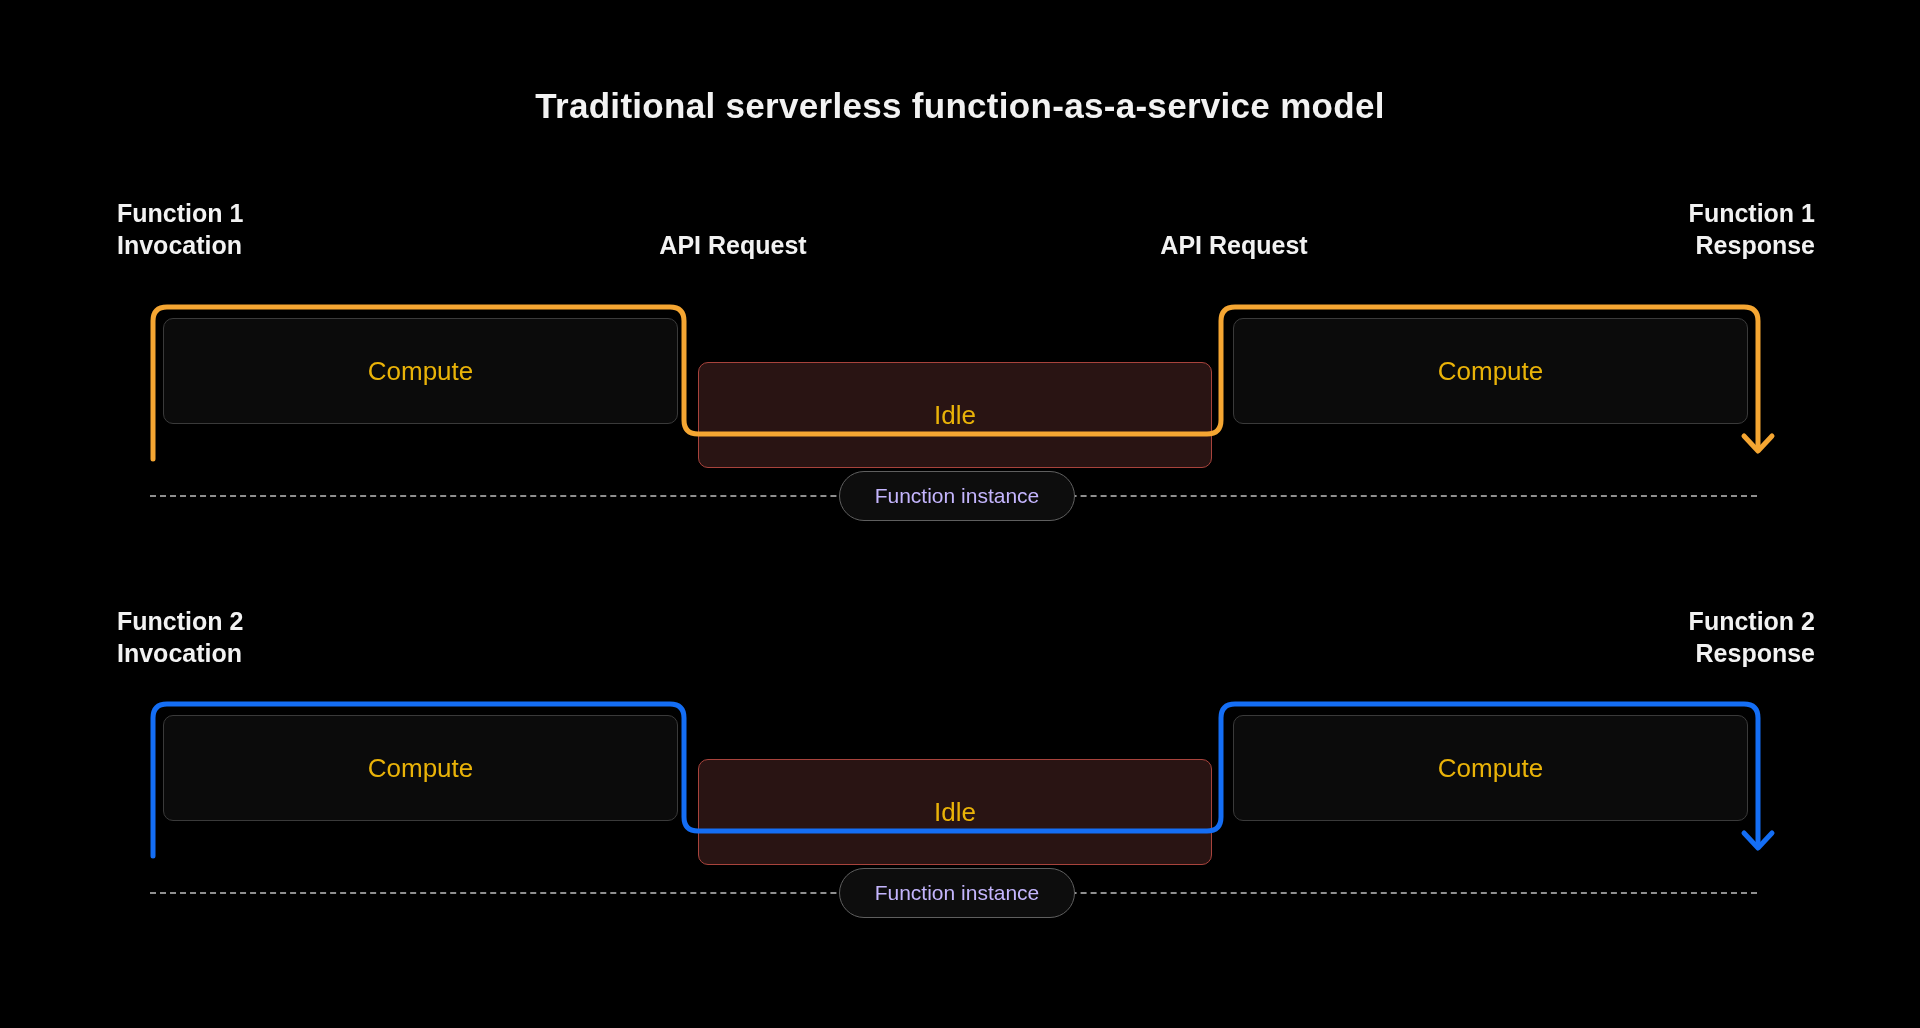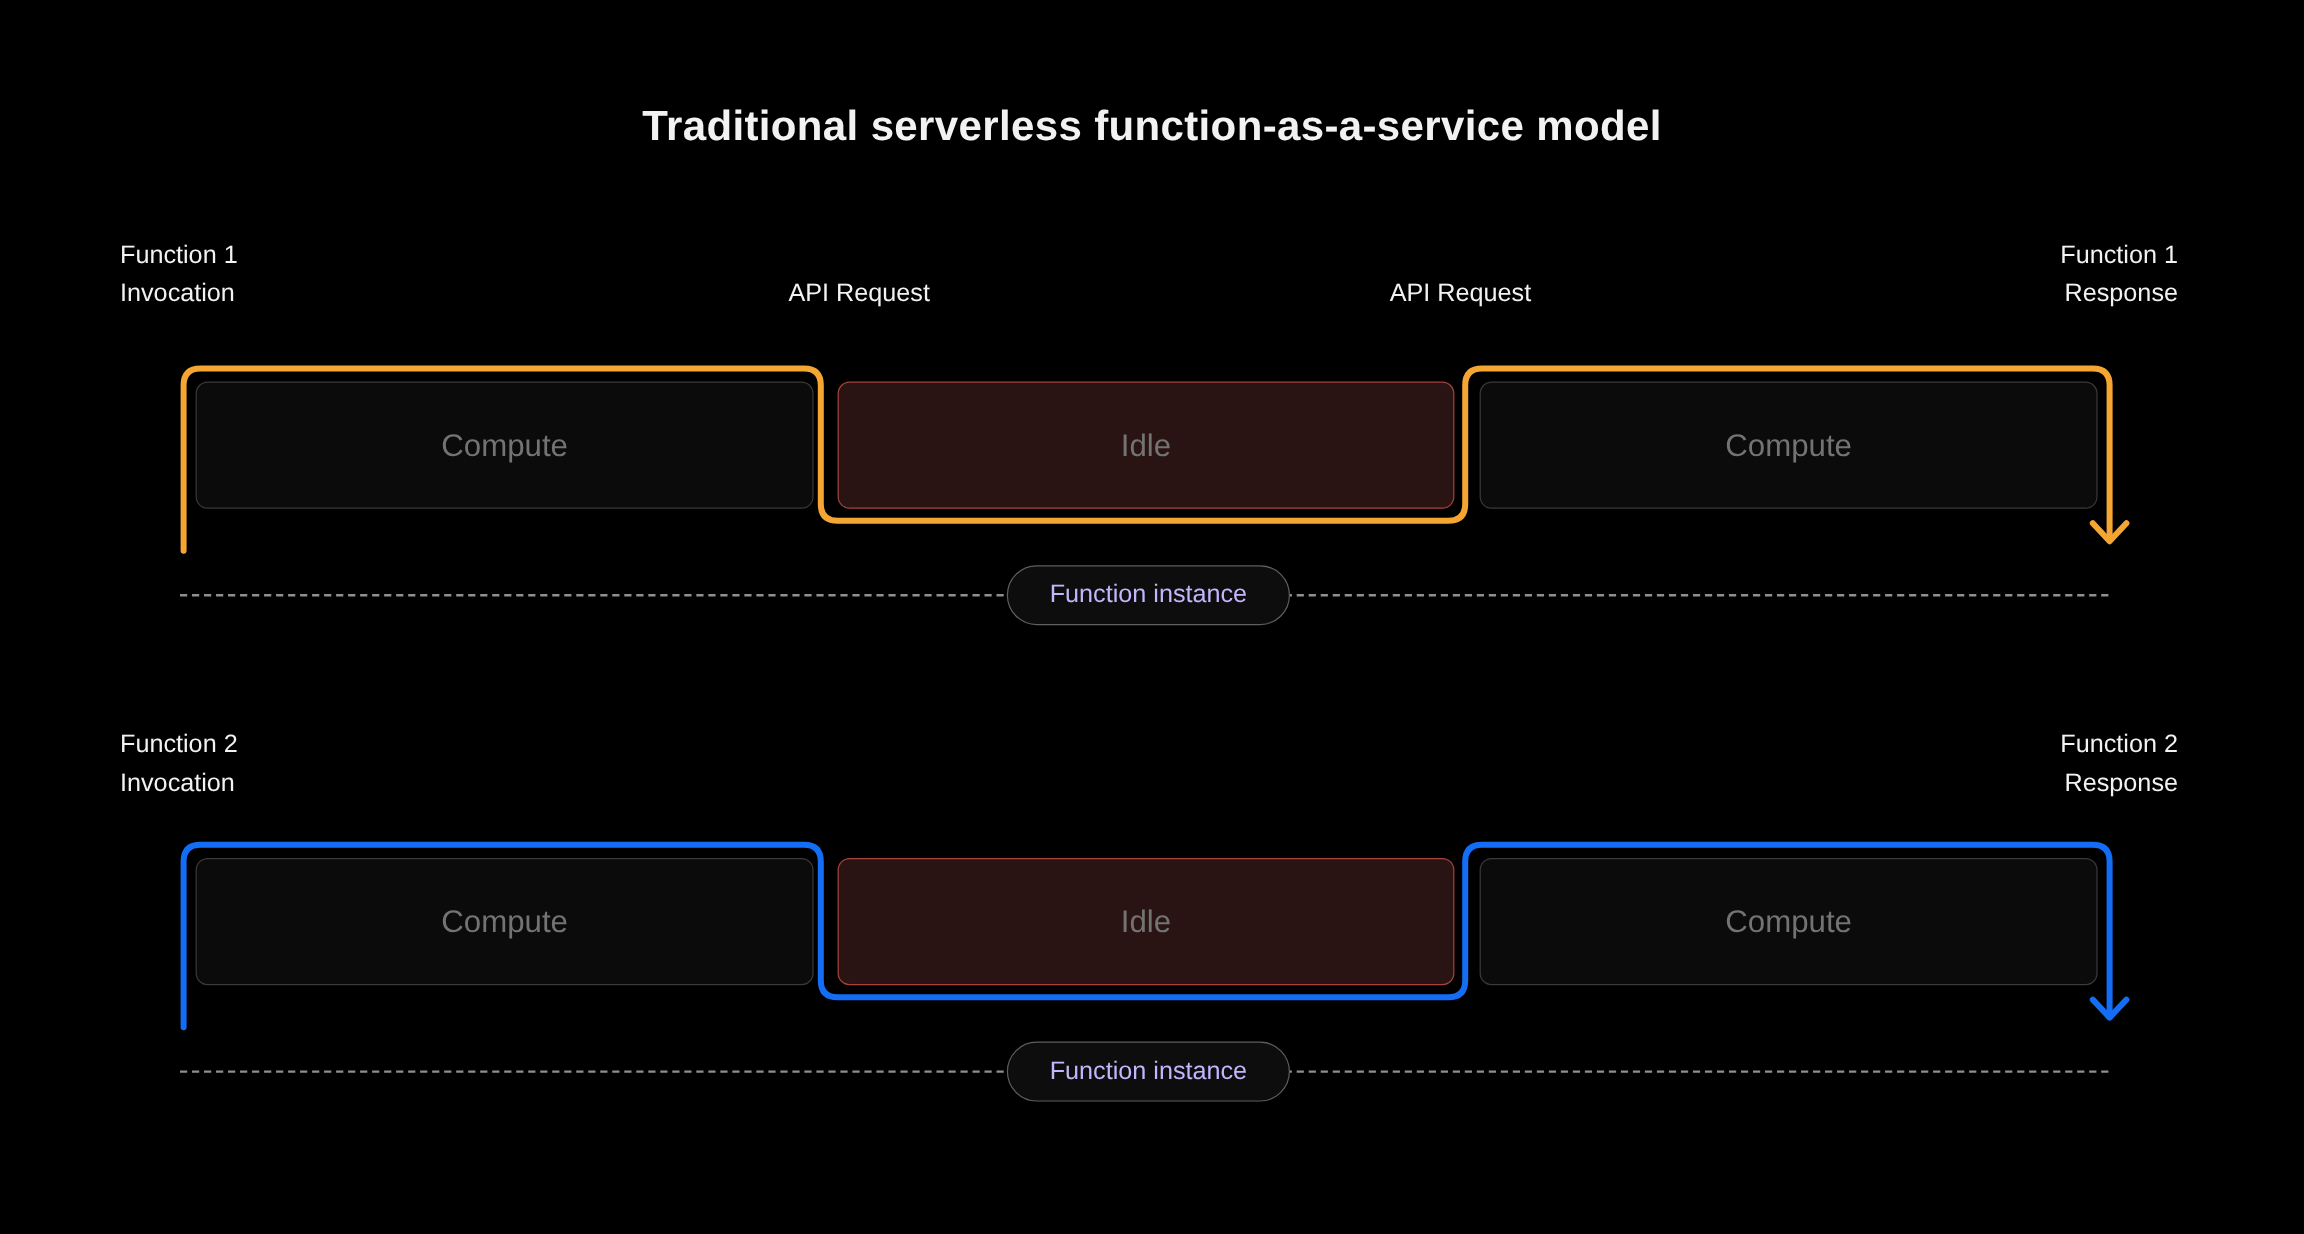--- a/index.html
+++ b/index.html
@@ -18,46 +18,48 @@
     width: 100%;
     text-align: center;
     font-size: 35px;
     font-weight: 700;
     letter-spacing: 0.3px;
     color: var(--text, #f2f2f2);
   }
   .lbl {
     position: absolute;
     color: var(--text, #f2f2f2);
-    font-size: 21px;
-    font-weight: 400;
+    font-size: 25px;
+    font-weight: 700;
     line-height: 32px;
     white-space: nowrap;
+    margin-left: 17px;
   }
   .lbl.right { text-align: right; }
   .lbl.center { transform: translateX(-50%); }
   .box {
     position: absolute;
     height: 106px;
     border-radius: 10px;
     display: flex;
     align-items: center;
     justify-content: center;
     font-size: 26px;
     font-weight: 400;
-    color: #737373;
+    color: #eab308;
     box-sizing: border-box;
   }
   .box.compute {
     background: var(--compute-fill, #0b0b0b);
     border: 1px solid var(--compute-border, #3a3a3a);
   }
   .box.idle {
     background: var(--idle-fill, #291413);
     border: 1px solid var(--idle-border, #a8433c);
+    margin-top: 44px;
   }
   .row1 .box { top: 318px; }
   .row2 .box { top: 715px; }
   .box.b1 { left: 163px; width: 515px; }
   .box.b2 { left: 698px; width: 514px; }
   .box.b3 { left: 1233px; width: 515px; }
   .paths {
     position: absolute;
     inset: 0;
     width: 1920px;

